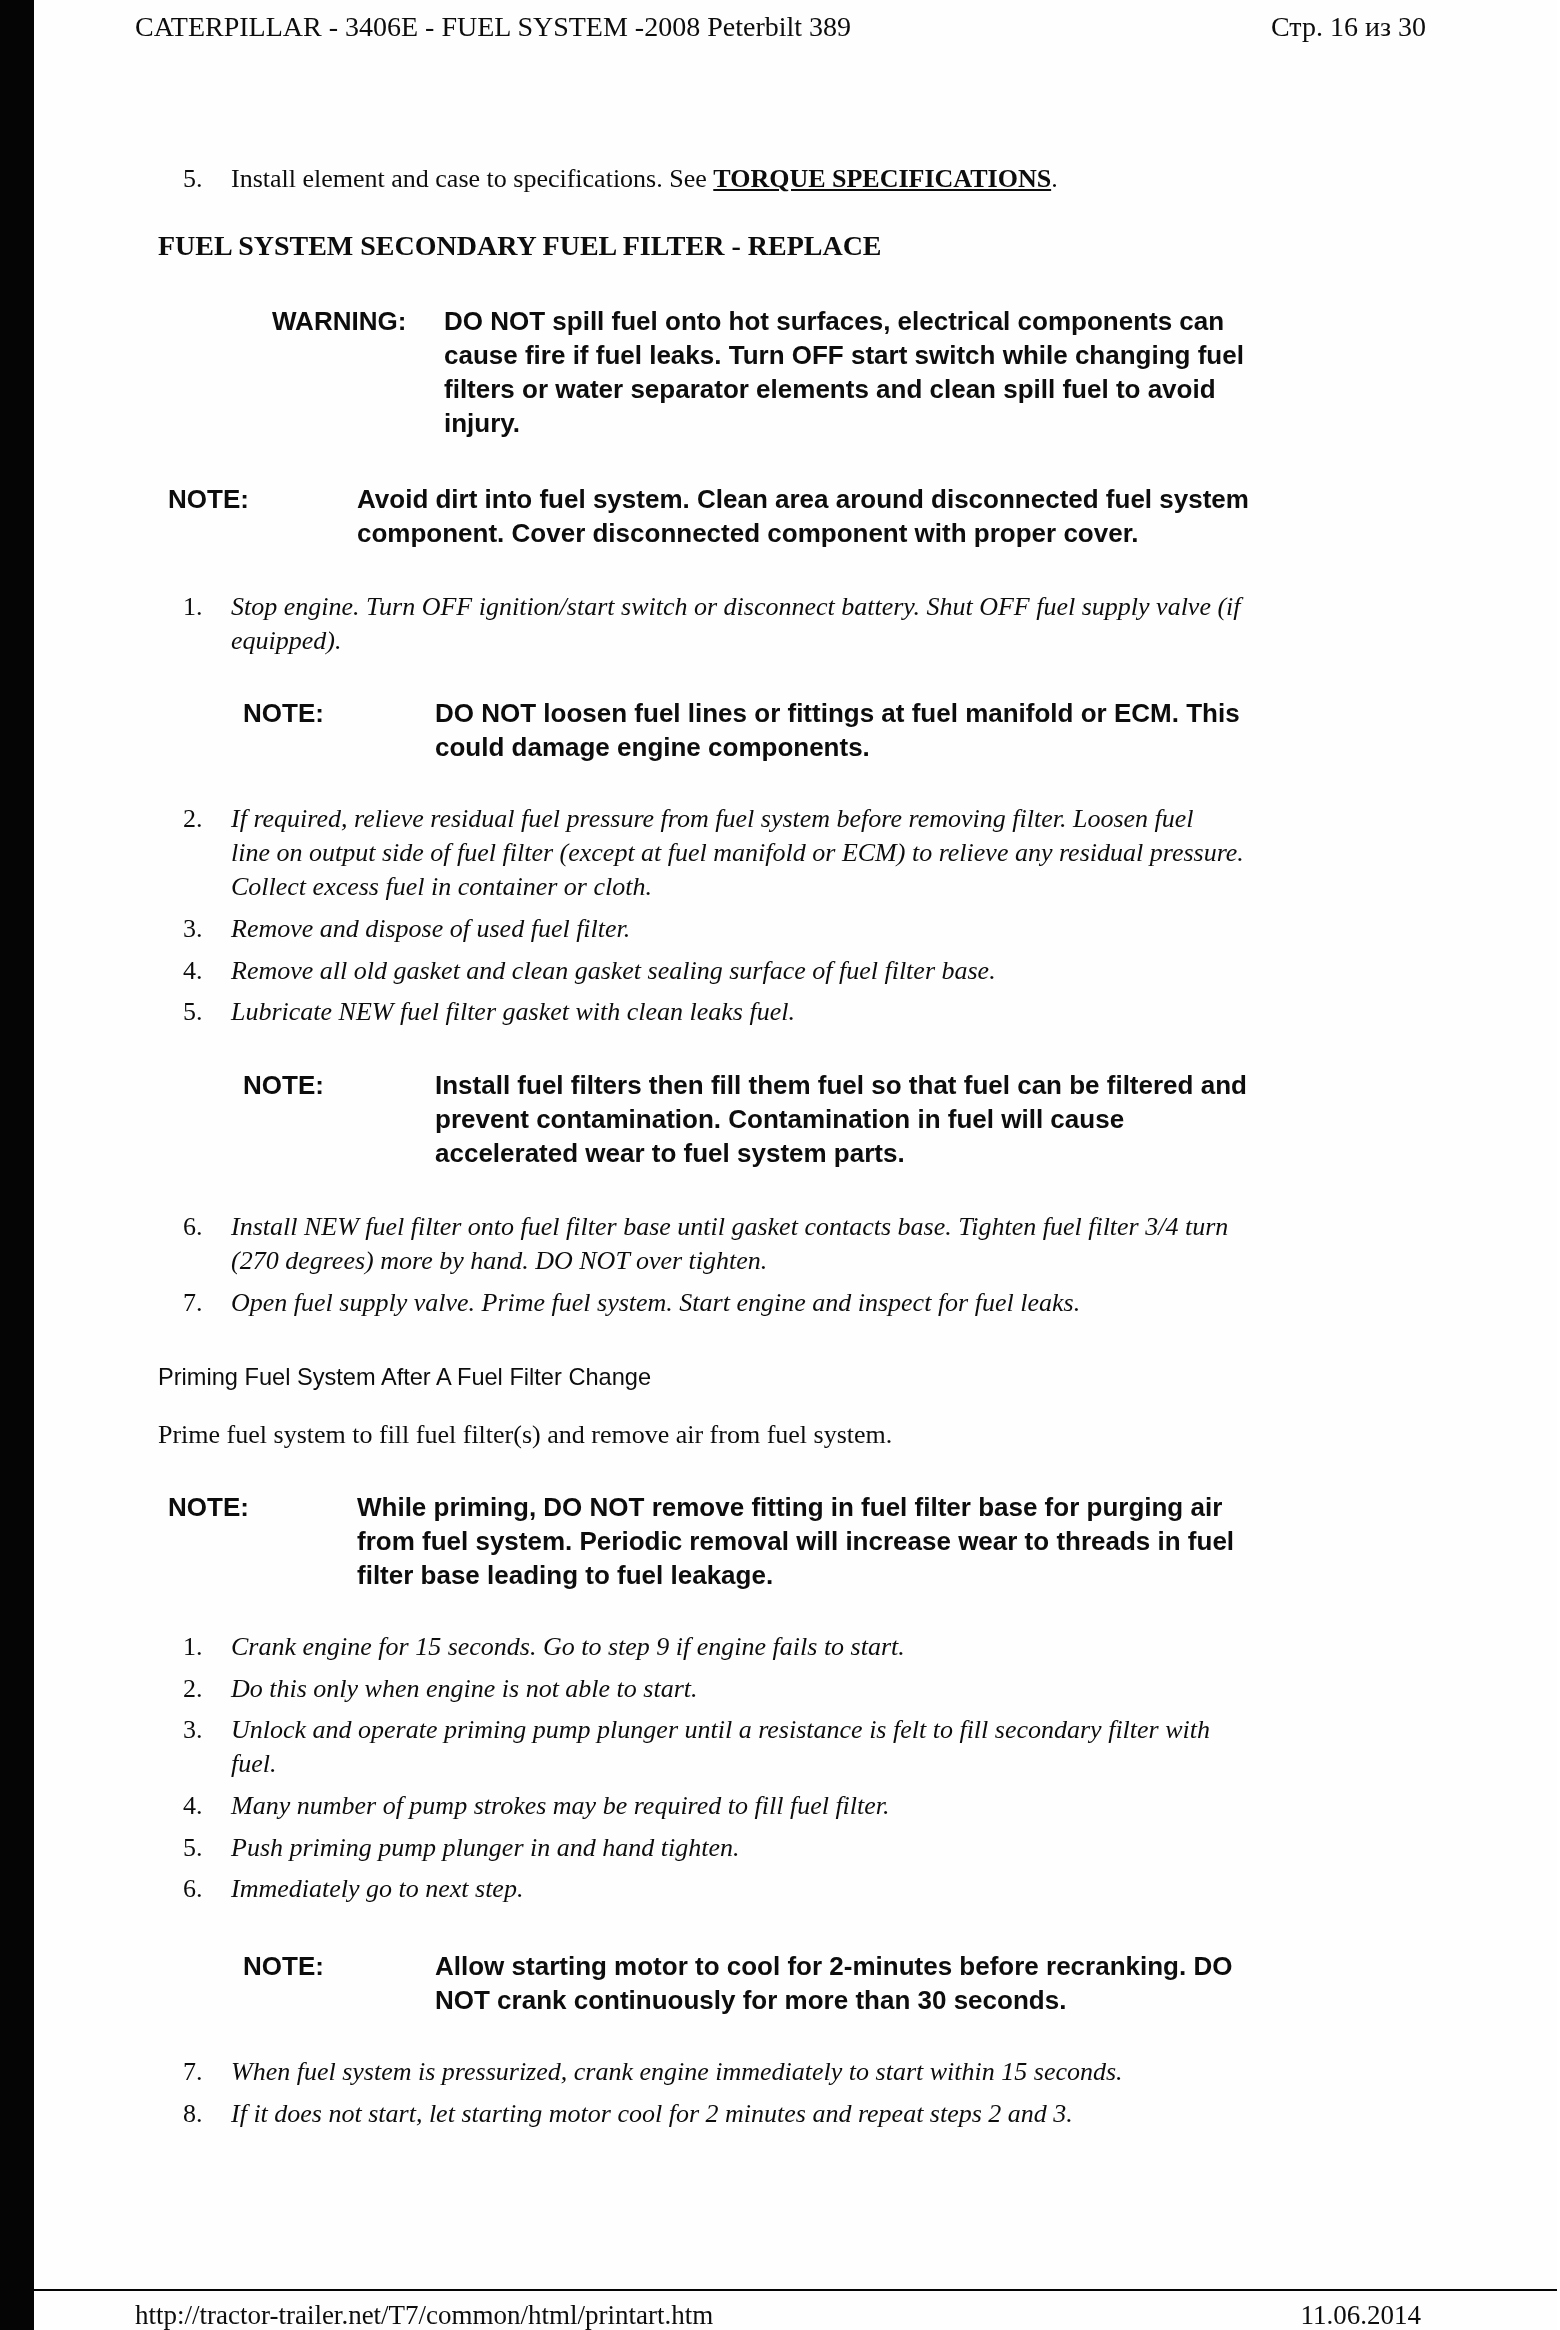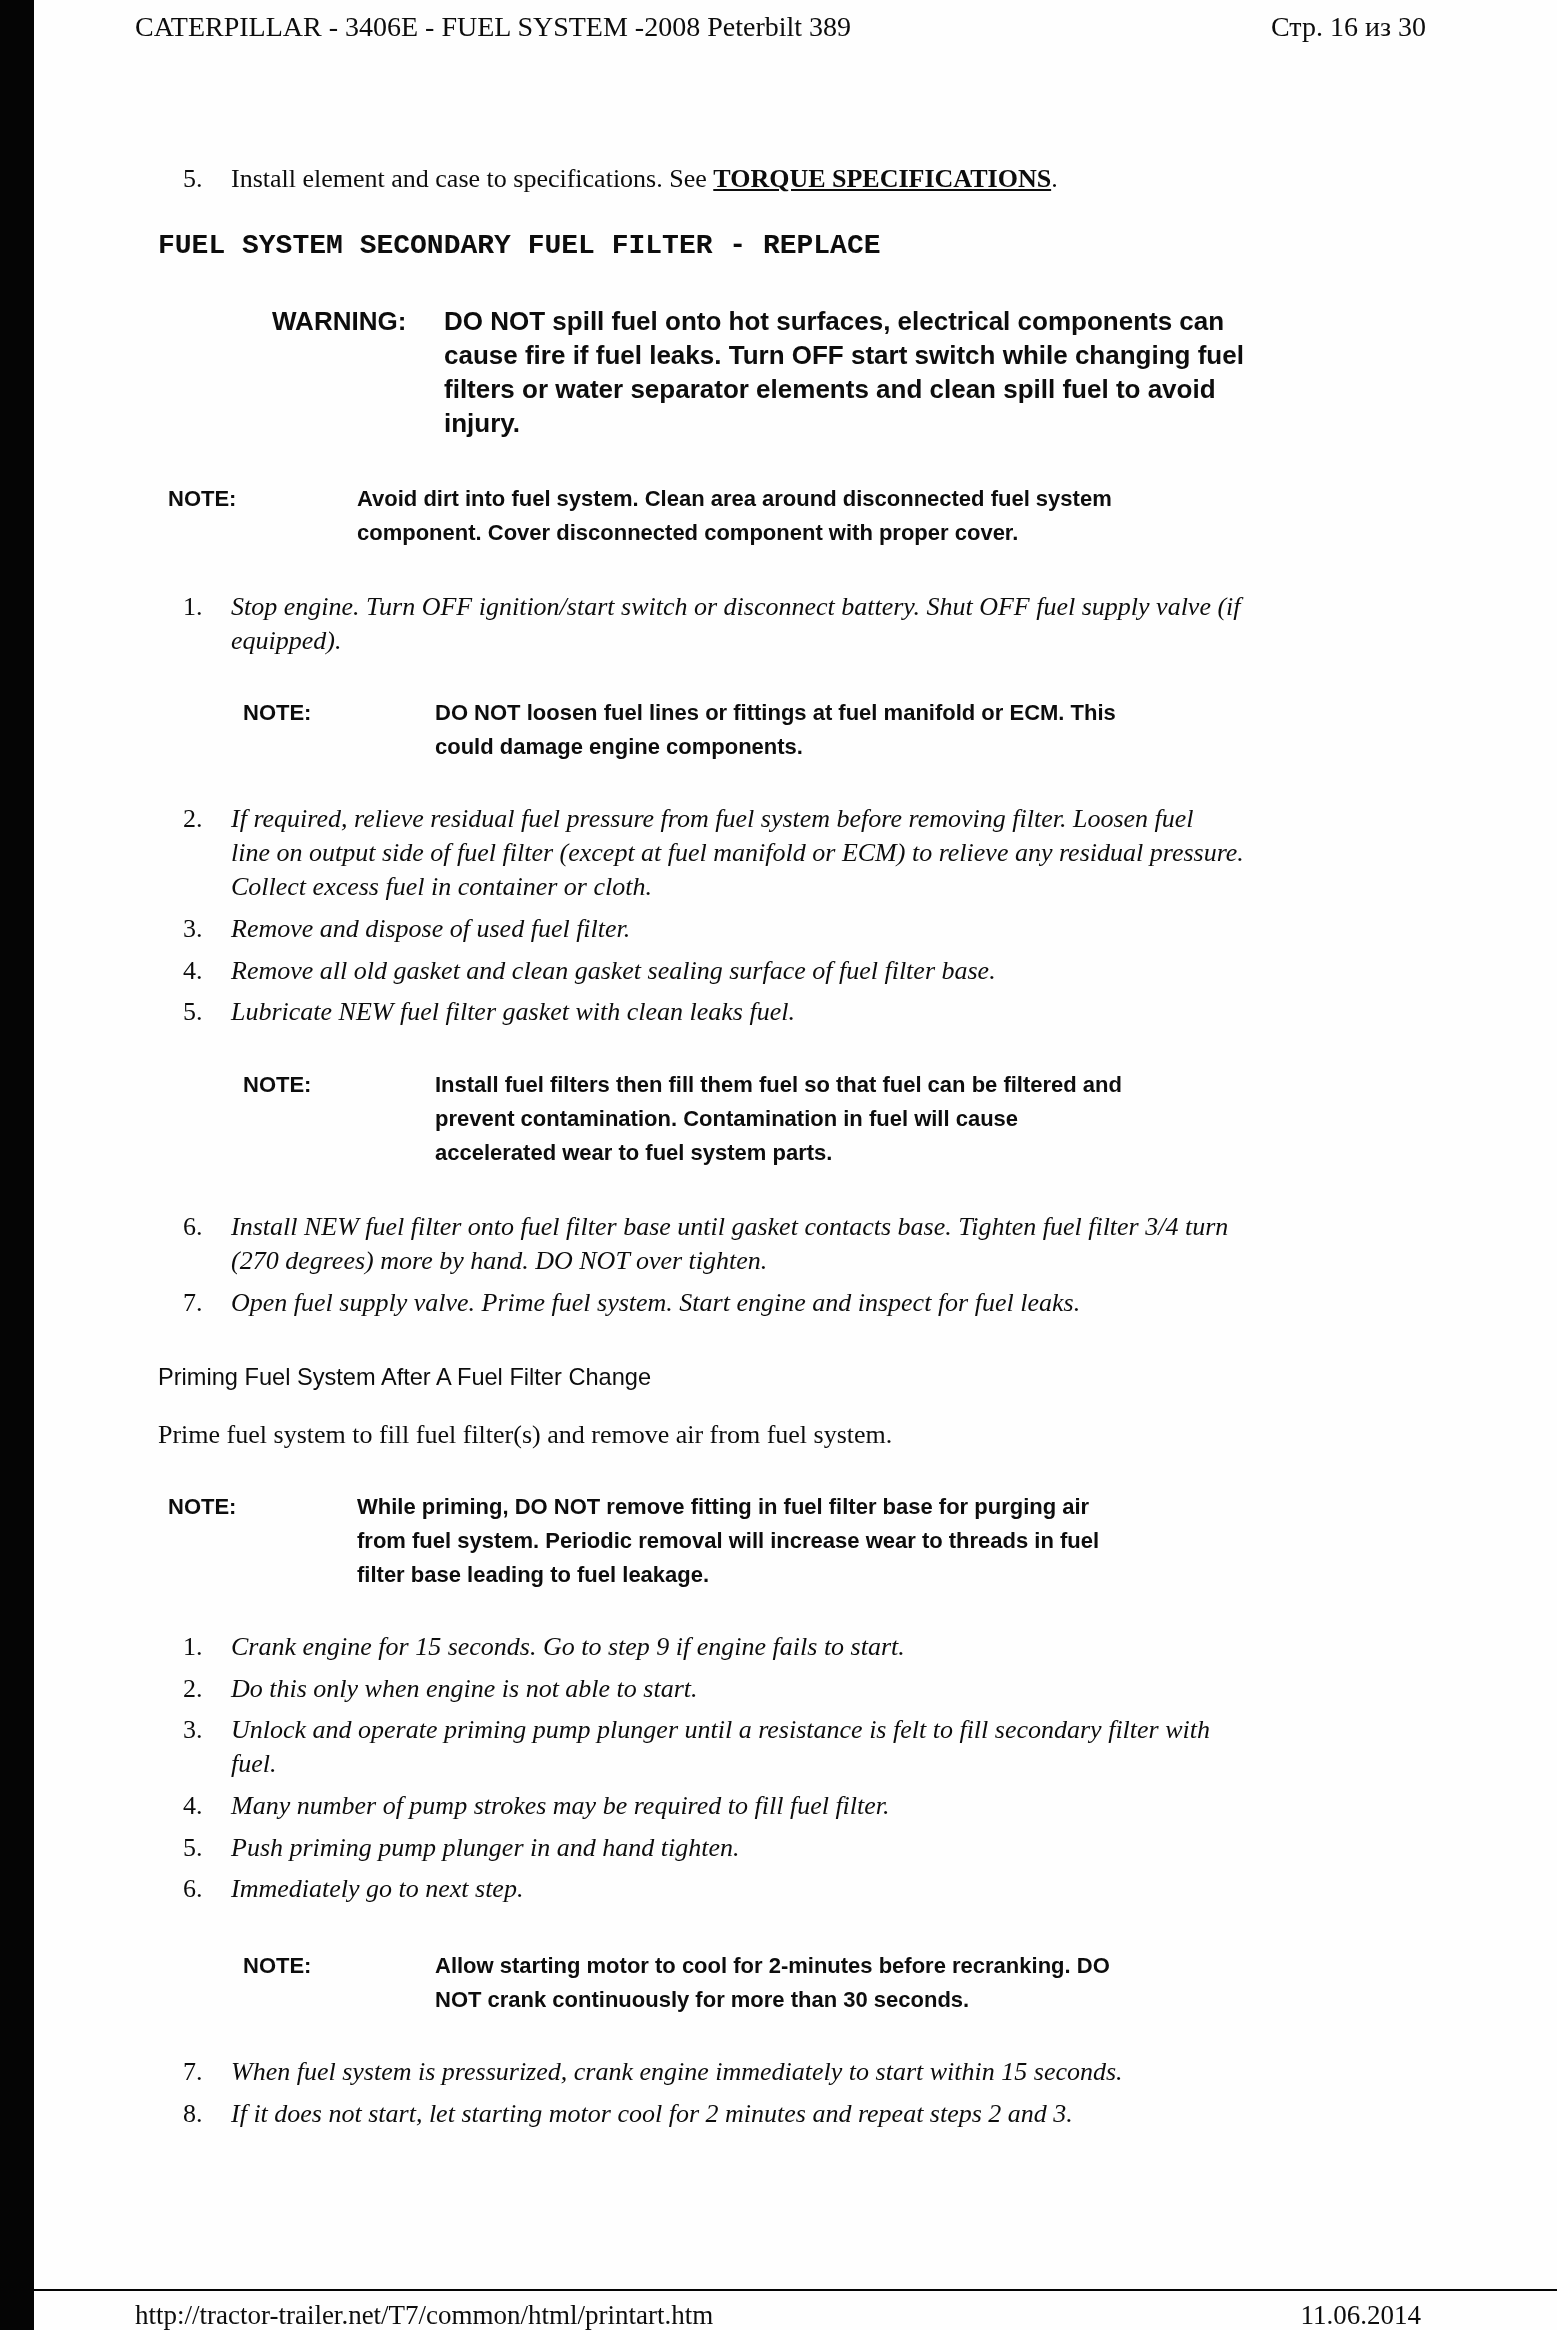--- a/index.html
+++ b/index.html
@@ -36,41 +36,41 @@
   }
   .item5 .num { width: 48px; flex-shrink: 0; }
   .link-bold {
     font-weight: bold;
     text-decoration: underline;
     cursor: pointer;
   }
   .h1 {
     margin-top: 33px;
     margin-left: 158px;
-    font-family: Liberation Mono, monospace;
+    font-family: Liberation Serif, serif;
     font-weight: bold;
     font-size: 28px;
     line-height: 34px;
   }
   .warning {
     display: flex;
     margin-top: 41px;
     margin-left: 272px;
     font-family: "Liberation Sans", sans-serif;
     font-weight: bold;
     font-size: 26px;
     line-height: 34px;
   }
   .warning .note-label { width: 172px; flex-shrink: 0; }
   .warning .note-text { width: 988px; white-space: pre-wrap; }
   .note {
     display: flex;
     font-family: "Liberation Sans", sans-serif;
     font-weight: bold;
-    font-size: 22px;
+    font-size: 26px;
     line-height: 34px;
   }
   .note.outer { margin-left: 168px; }
   .note.outer .note-label { width: 189px; flex-shrink: 0; }
   .note.outer .note-text { width: 1084px; white-space: pre-wrap; }
   .note.inner { margin-left: 243px; }
   .note.inner .note-label { width: 192px; flex-shrink: 0; }
   .note.inner .note-text { width: 1084px; white-space: pre-wrap; }
   .steps { list-style: none; }
   .step {

